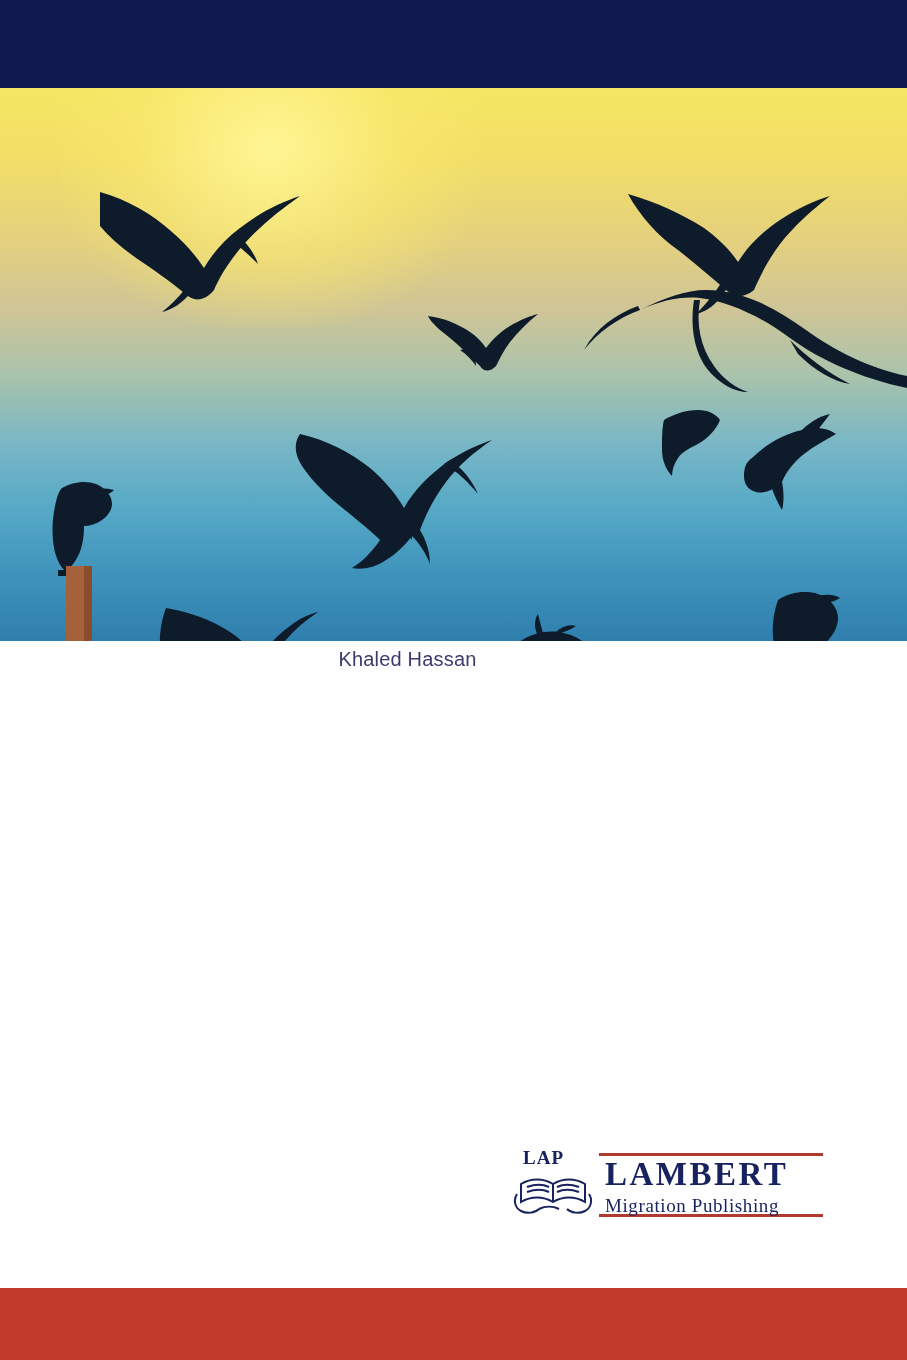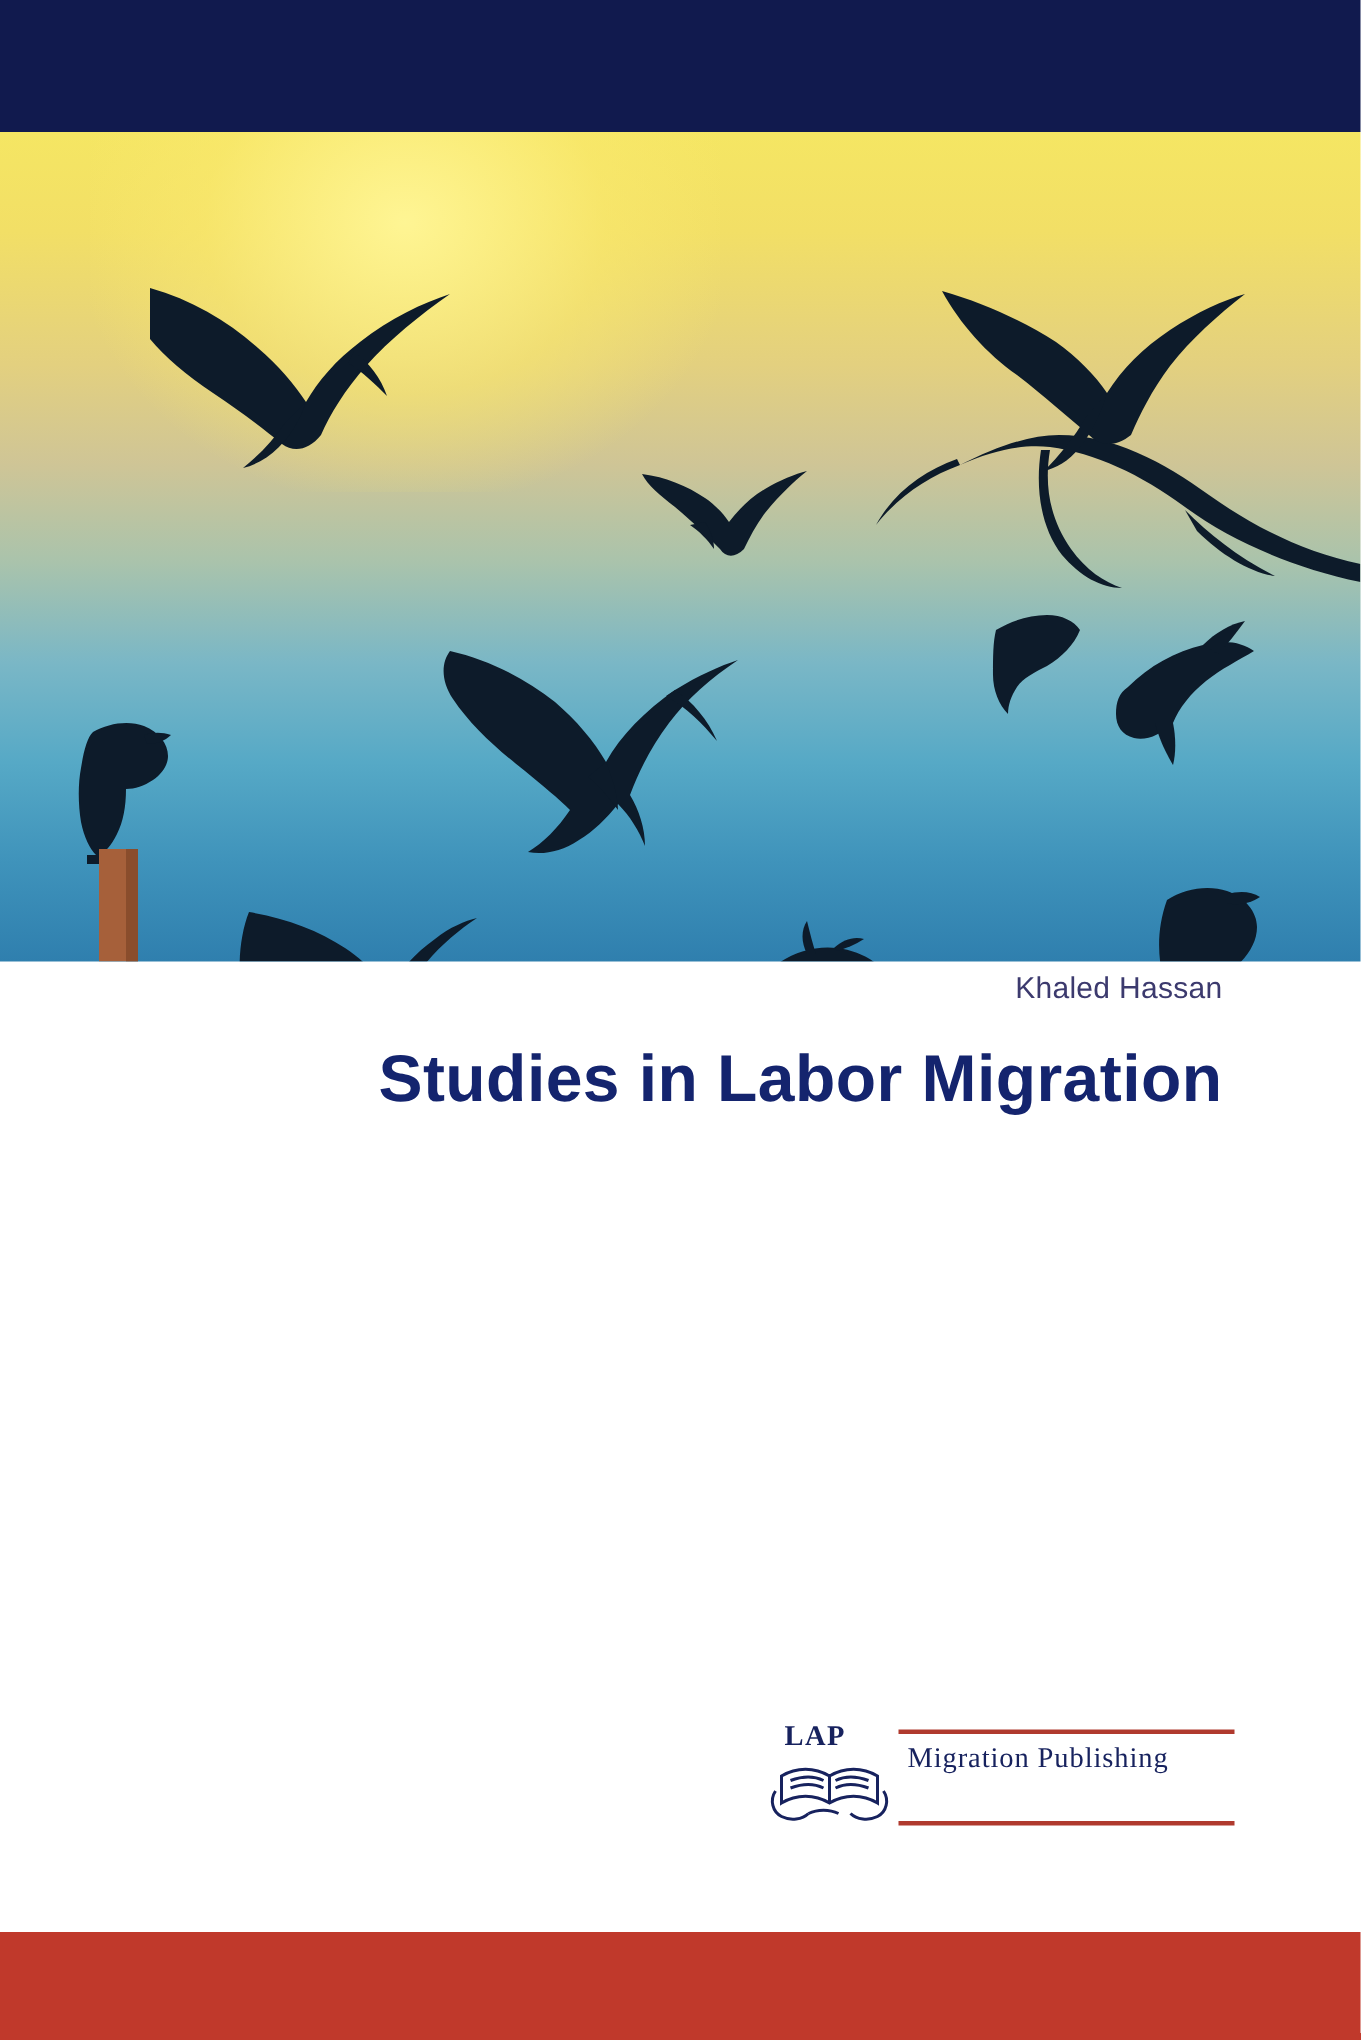--- a/index.html
+++ b/index.html
@@ -64,21 +64,21 @@
     height: 360px;
     background: radial-gradient(ellipse at center, rgba(255,246,150,0.95) 0%, rgba(250,233,110,0.55) 45%, rgba(245,230,99,0) 75%);
   }
 
   
   .text-block {
     position: absolute;
     left: 0;
     top: 648px;
     width: 907px;
-    text-align: right;
+    text-align: center;
     padding-right: 92px;
     box-sizing: border-box;
   }
   .author {
     font-size: 20px;
     color: #3c3a6e;
     letter-spacing: 0.2px;
     margin: 0 0 26px 0;
   }
   .title {
@@ -224,21 +224,20 @@
       </g>
       <g fill="#8a4d2c">
         <rect x="84" y="478" width="8" height="164"></rect>
         <rect x="814" y="592" width="10" height="50"></rect>
       </g>
     </svg>
   </div>
 
   <div class="text-block">
     <p class="author">Khaled Hassan</p>
-    <h1 class="title">Studies in Labor Migration</h1>
   </div>
 
   <div class="logo-wrap">
     <div class="logo-rule top"></div>
     <div class="logo-rule bottom"></div>
 
     <div class="logo-badge">
       <svg width="82" height="62" viewBox="0 0 82 62" xmlns="http://www.w3.org/2000/svg" aria-hidden="true">
         <g fill="none" stroke="#17225e" stroke-width="2">
           <path d="M8 30 C18 24 30 24 40 30 C50 24 62 24 72 30 L72 48 C62 42 50 42 40 48 C30 42 18 42 8 48 Z"></path>
@@ -249,19 +248,20 @@
           <path d="M44 38 C50 35 58 35 66 38"></path>
           <path d="M4 40 C0 46 2 54 8 57 C14 60 22 59 26 55"></path>
           <path d="M76 40 C80 46 78 54 72 57 C66 60 58 59 54 55"></path>
           <path d="M26 55 C32 52 40 52 46 55"></path>
         </g>
       </svg>
     </div>
     <div class="logo-lap">LAP</div>
 
     <div class="logo-text">
+      <div class="logo-lambert">LAMBERT</div>
       <div class="logo-academic">Migration Publishing</div>
     </div>
   </div>
 
   <div class="bottom-band"></div>
 
 </div>
 
 </body></html>

